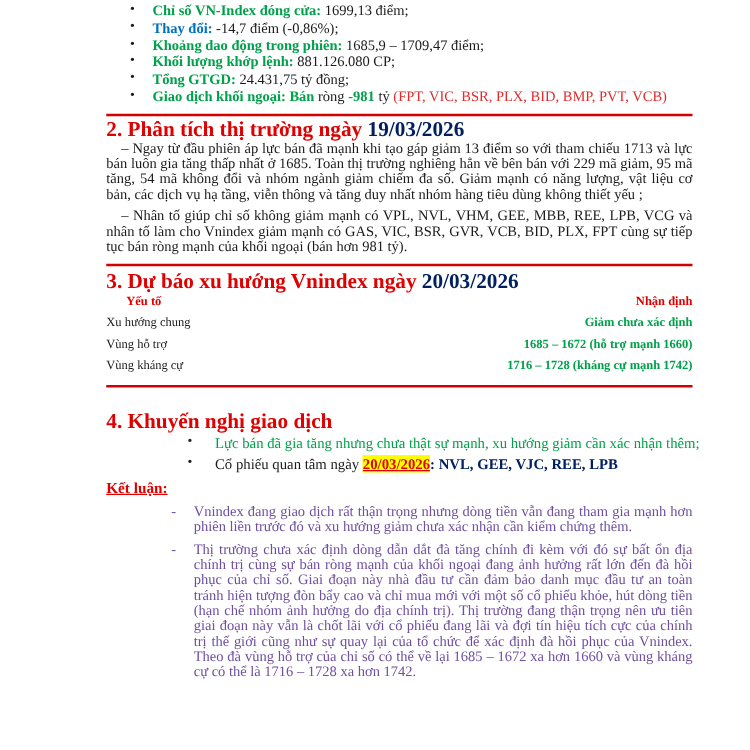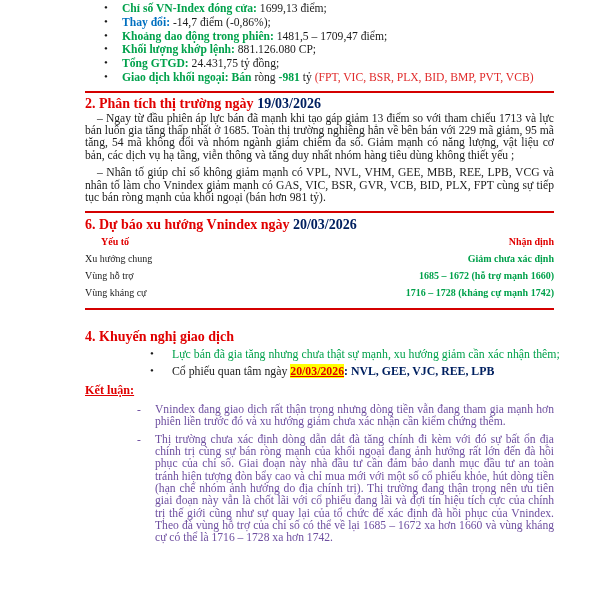--- a/index.html
+++ b/index.html
@@ -19,21 +19,21 @@
 
   .summary{padding-top:2px;}
   .summary-item{position:relative;padding-left:37px;font-size:11.6px;line-height:13.8px;white-space:nowrap;}
   .summary-item .dot{position:absolute;left:19px;top:-1px;font-size:11px;color:#1b1b1b;}
 
   .sep{border:none;border-top:2px solid #D40000;height:0;margin:0;}
   .sep1{margin-top:6px;}
   .sep2{margin-top:7px;}
   .sep3{margin-top:7px;}
 
-  .sec-title{font-size:14px;font-weight:bold;line-height:13px;}
+  .sec-title{font-size:17px;font-weight:bold;line-height:13px;}
   .t2{margin-top:4px;}
   .t3{margin-top:5px;}
   .t4{margin-top:20px;}
 
   .para{font-size:11.6px;line-height:12.35px;text-align:justify;text-indent:12px;margin:0;}
   .p1{margin-top:3px;}
   .p2{margin-top:5px;}
 
   .ftable{font-size:10px;line-height:17px;margin-top:2px;}
   .frow{display:flex;justify-content:space-between;}
@@ -62,21 +62,21 @@
       <div class="summary-item">
         <span class="dot">•</span>
         <span><span class="s-gb">Chỉ số VN-Index đóng cửa:</span><span class="s-k"> 1699,13 điểm;</span></span>
       </div>
       <div class="summary-item">
         <span class="dot">•</span>
         <span><span class="s-bb">Thay đổi:</span><span class="s-k"> -14,7 điểm (-0,86%);</span></span>
       </div>
       <div class="summary-item">
         <span class="dot">•</span>
-        <span><span class="s-gb">Khoảng dao động trong phiên:</span><span class="s-k"> 1481,5 – 1709,47 điểm;</span></span>
+        <span><span class="s-gb">Khoảng dao động trong phiên:</span><span class="s-k"> 1685,9 – 1709,47 điểm;</span></span>
       </div>
       <div class="summary-item">
         <span class="dot">•</span>
         <span><span class="s-gb">Khối lượng khớp lệnh:</span><span class="s-k"> 881.126.080 CP;</span></span>
       </div>
       <div class="summary-item">
         <span class="dot">•</span>
         <span><span class="s-gb">Tổng GTGD:</span><span class="s-k"> 24.431,75 tỷ đồng;</span></span>
       </div>
       <div class="summary-item">
@@ -86,21 +86,21 @@
     </div>
 
     <div class="sep sep1"></div>
 
     <div class="sec-title t2"><span class="s-rb">2. Phân tích thị trường ngày </span><span class="s-nb">19/03/2026</span></div>
     <p class="para p1">– Ngay từ đầu phiên áp lực bán đã mạnh khi tạo gáp giảm 13 điểm so với tham chiếu 1713 và lực bán luôn gia tăng thấp nhất ở 1685. Toàn thị trường nghiêng hẳn về bên bán với 229 mã giảm, 95 mã tăng, 54 mã không đổi và nhóm ngành giảm chiếm đa số. Giảm mạnh có năng lượng, vật liệu cơ bản, các dịch vụ hạ tầng, viễn thông và tăng duy nhất nhóm hàng tiêu dùng không thiết yếu ;</p>
     <p class="para p2">– Nhân tố giúp chỉ số không giảm mạnh có VPL, NVL, VHM, GEE, MBB, REE, LPB, VCG và nhân tố làm cho Vnindex giảm mạnh có GAS, VIC, BSR, GVR, VCB, BID, PLX, FPT cùng sự tiếp tục bán ròng mạnh của khối ngoại (bán hơn 981 tỷ).</p>
 
     <div class="sep sep2"></div>
 
-    <div class="sec-title t3"><span class="s-rb">6. Dự báo xu hướng Vnindex ngày </span><span class="s-nb">20/03/2026</span></div>
+    <div class="sec-title t3"><span class="s-rb">3. Dự báo xu hướng Vnindex ngày </span><span class="s-nb">20/03/2026</span></div>
     <div class="ftable">
       <div class="frow">
         <span class="fcell-left indent"><span class="s-rb">Yếu tố</span></span>
         <span class="fcell-right"><span class="s-rb">Nhận định</span></span>
       </div>
       <div class="frow">
         <span class="fcell-left"><span class="s-k">Xu hướng chung</span></span>
         <span class="fcell-right"><span class="s-gb">Giảm chưa xác định</span></span>
       </div>
       <div class="frow">

